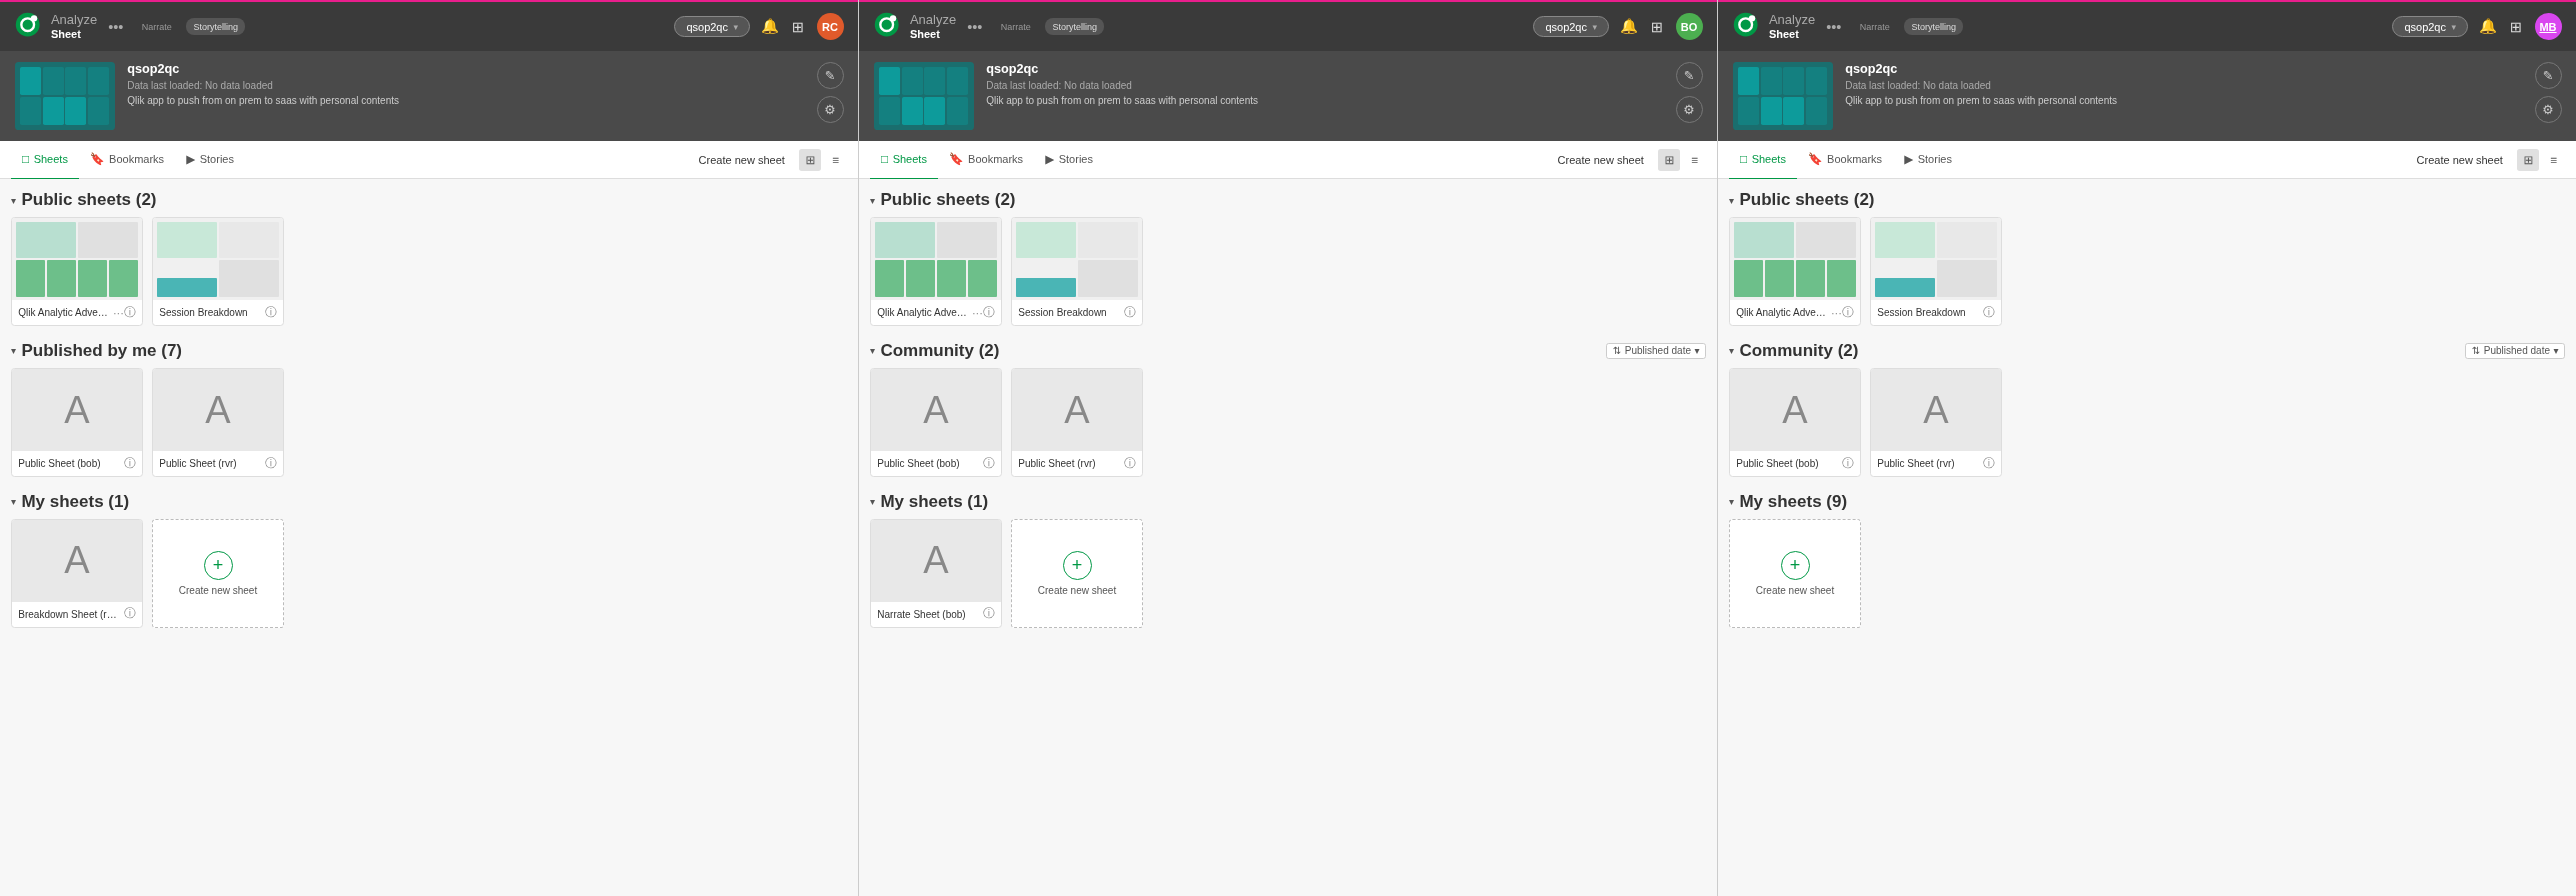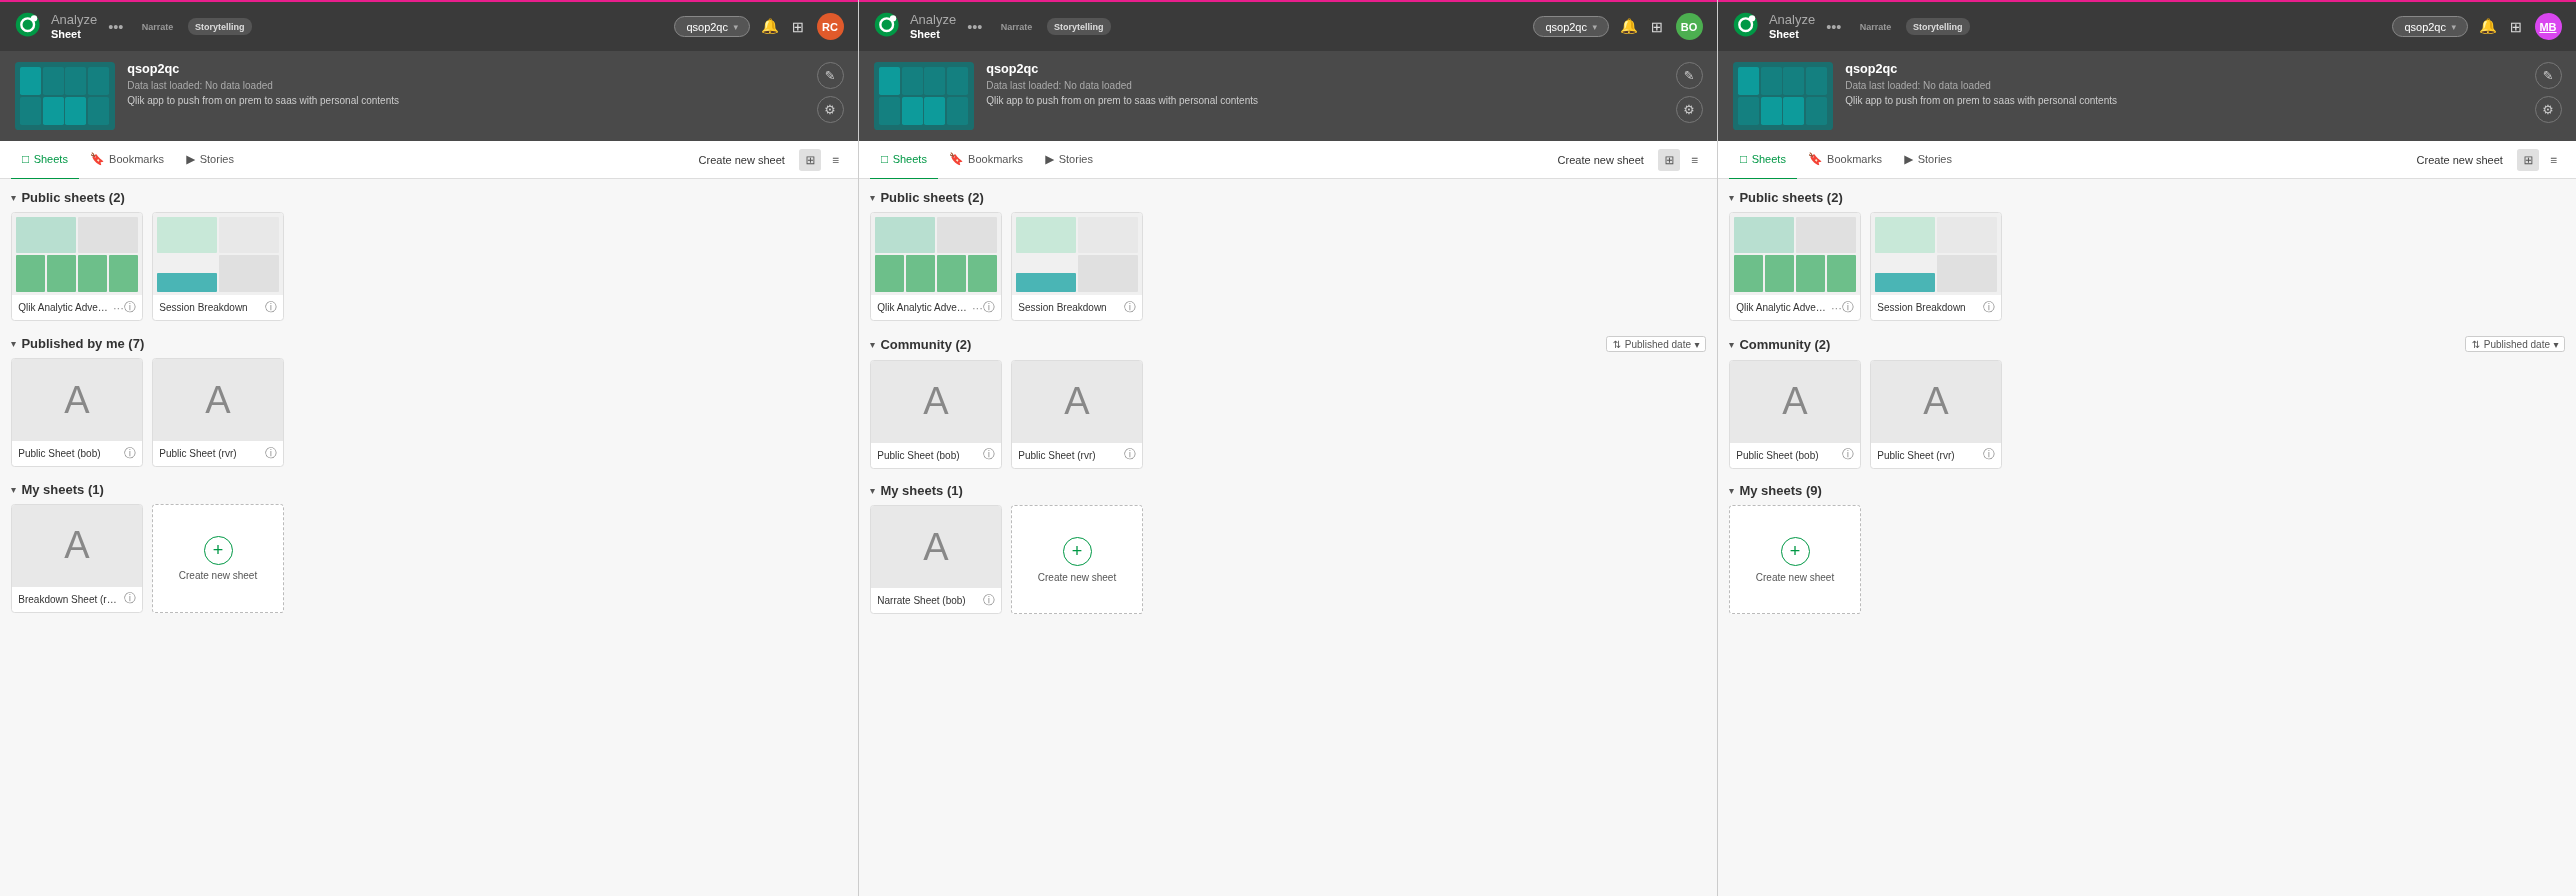--- a/index.html
+++ b/index.html
@@ -9,21 +9,21 @@
     .panel { flex: 1; display: flex; flex-direction: column; border-right: 0.9px solid #ccc; background: #fff; }
     .panel:last-child { border-right: none; }
 
     
     .topbar { background: #3a3a3a; height: 51px; display: flex; align-items: center; padding: 0 14.5px; gap: 11px; color: #fff; flex-shrink: 0; }
     .topbar-mode { display: flex; flex-direction: column; line-height: 1.2; }
     .topbar-mode-label { font-size: 13px; color: #aaa; }
     .topbar-mode-value { font-size: 11px; color: #fff; font-weight: 600; }
     .topbar-dots { color: #aaa; font-size: 14.5px; cursor: pointer; }
     .topbar-spacer { flex: 1; }
-    .topbar-nav { display: flex; gap: 7.3px; align-items: center; font-weight: bold; }
+    .topbar-nav { display: flex; gap: 7.3px; align-items: center; }
     .topbar-nav-item { font-size: 10px; color: #ddd; padding: 3.6px 7.3px; cursor: pointer; }
     .topbar-nav-item.active { background: #555; border-radius: 8px; }
     .app-selector { background: #555; border: 0.9px solid #888; border-radius: 12.7px; padding: 3.6px 11px; color: #fff; font-size: 11px; display: flex; align-items: center; gap: 5.4px; }
     .app-selector-chevron { font-size: 9px; color: #aaa; }
     .topbar-icons { display: flex; gap: 12.7px; align-items: center; }
     .topbar-icon { color: #ddd; font-size: 14.5px; cursor: pointer; }
     .user-avatar { width: 27px; height: 27px; border-radius: 50%; display: flex; align-items: center; justify-content: center; font-size: 11px; font-weight: 700; color: #fff; }
 
     
     .app-header { background: #4a4a4a; padding: 11px 14.5px; display: flex; gap: 12.7px; align-items: flex-start; flex-shrink: 0; }
@@ -49,21 +49,21 @@
     .view-btn { width: 22px; height: 22px; display: flex; align-items: center; justify-content: center; border-radius: 2.7px; cursor: pointer; font-size: 11.8px; color: #555; }
     .view-btn.active { background: #e0e0e0; }
 
     
     .content { flex: 1; overflow-y: auto; padding: 11px; background: #f7f7f7; }
 
     
     .section { margin-bottom: 14.5px; }
     .section-header { display: flex; align-items: center; gap: 5.4px; margin-bottom: 7.3px; cursor: pointer; }
     .section-chevron { font-size: 10px; color: #555; }
-    .section-title { font-size: 13px; font-weight: 600; color: #333; }
+    .section-title { font-size: 17px; font-weight: 600; color: #333; }
     .section-sort { margin-left: auto; display: flex; align-items: center; gap: 3.6px; font-size: 10px; color: #555; cursor: pointer; border: 0.9px solid #ccc; border-radius: 2.7px; padding: 1.8px 5.4px; background: #fff; }
 
     
     .sheet-grid { display: flex; flex-wrap: wrap; gap: 9px; }
 
     
     .sheet-card { width: 132px; background: #fff; border: 0.9px solid #ddd; border-radius: 3.6px; overflow: hidden; cursor: pointer; }
     .sheet-thumb { height: 82px; background: #f0f0f0; display: flex; align-items: center; justify-content: center; position: relative; overflow: hidden; }
     .sheet-thumb-inner { width: 100%; height: 100%; display: grid; grid-template-columns: repeat(4,1fr); grid-template-rows: repeat(2,1fr); gap: 1.8px; padding: 3.6px; }
     .sheet-thumb-cell { background: #d8d8d8; border-radius: 0.9px; }

